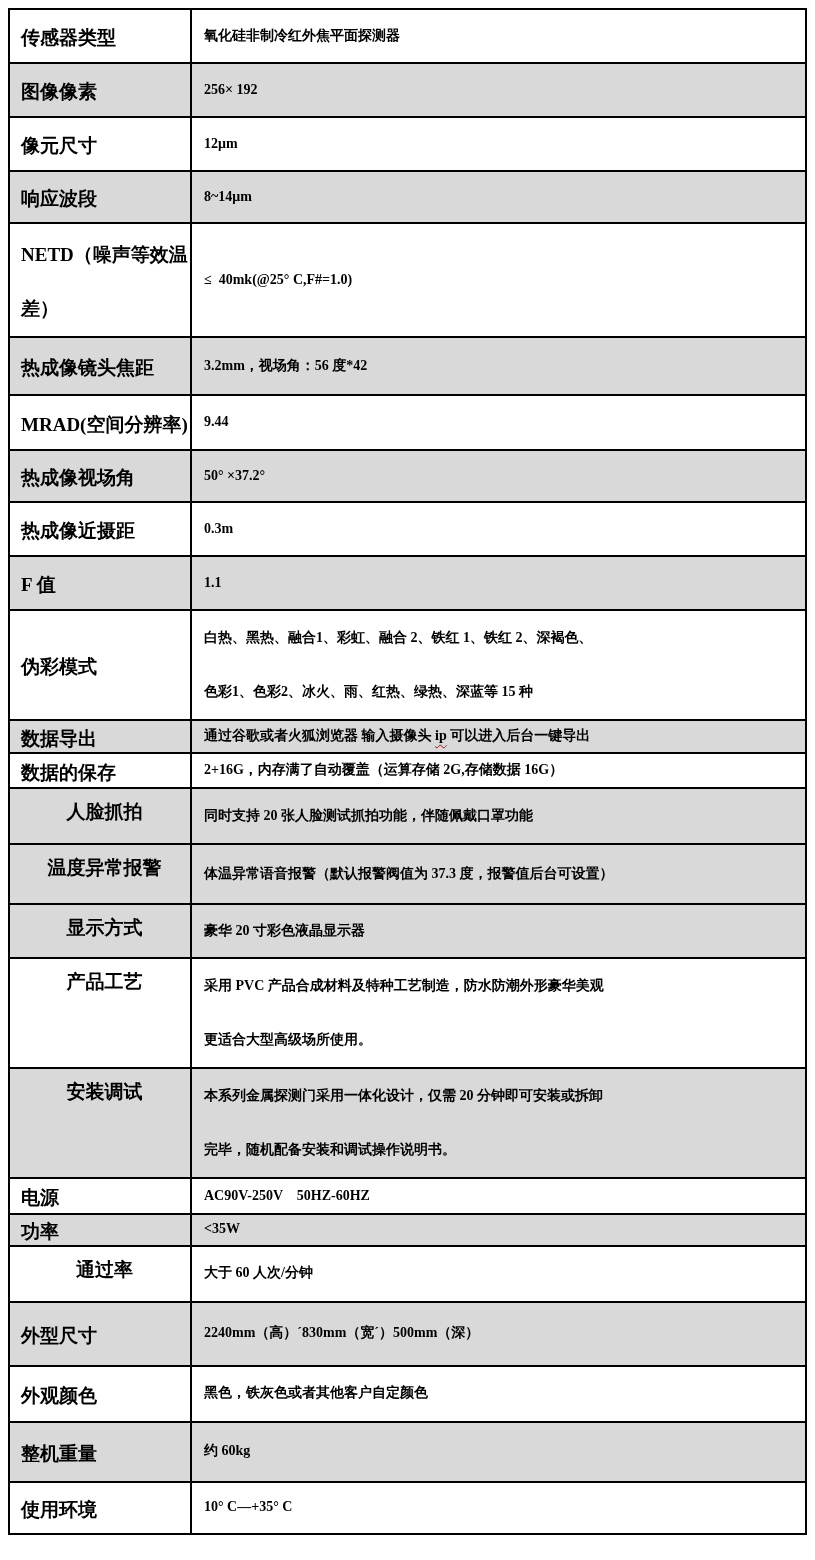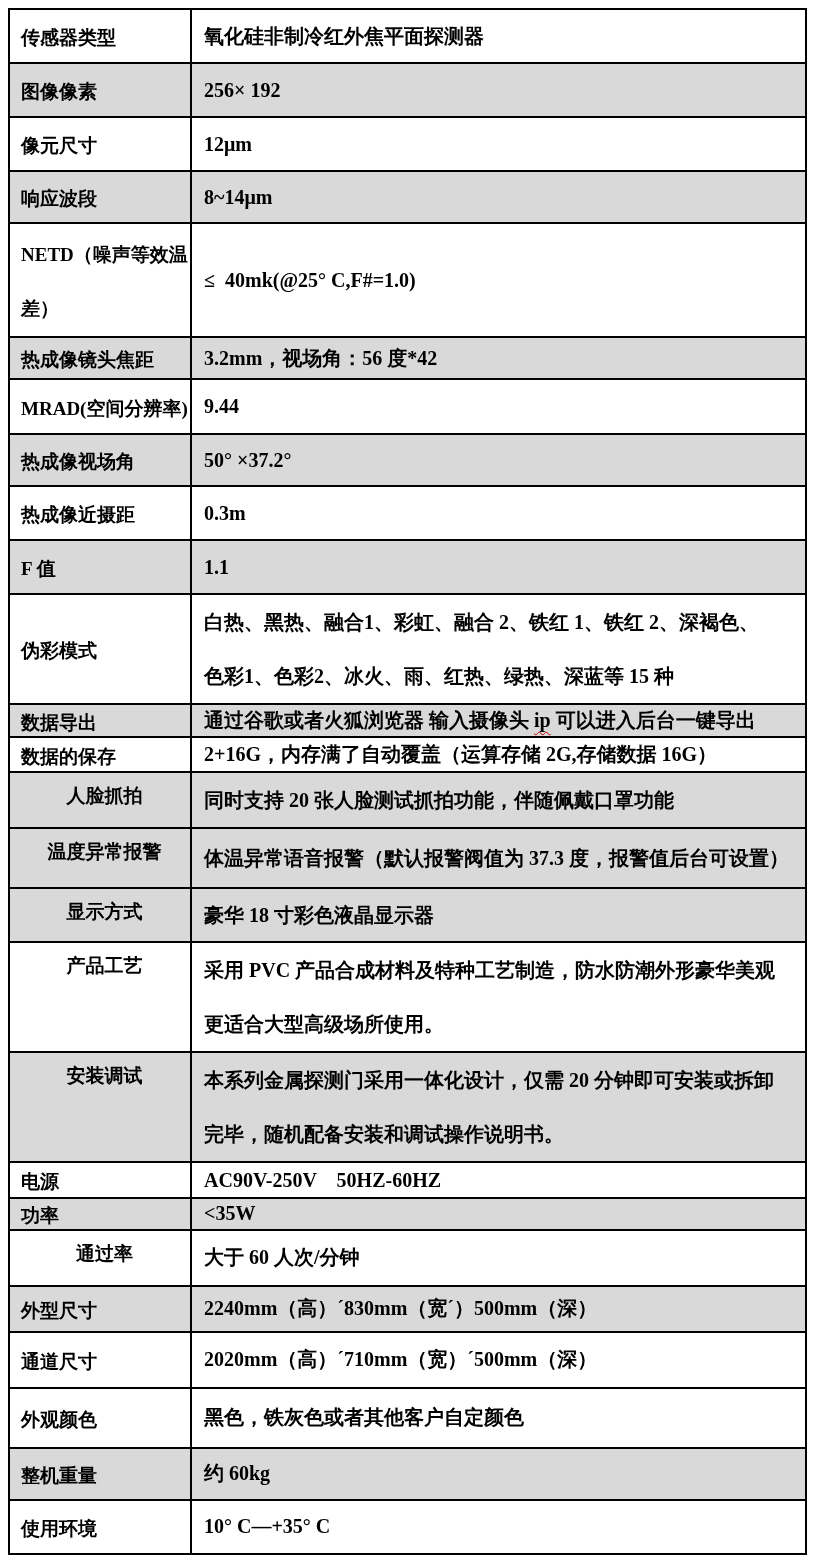--- a/index.html
+++ b/index.html
@@ -28,21 +28,21 @@
     overflow: hidden;
     overflow-wrap: break-word;
   }
   td.label-cell {
     width: 182px;
     font-size: 19px;
     padding: 4px 2px 0 11px;
     line-height: 1.35;
   }
   td.value-cell {
-    font-size: 20px;
+    font-size: 14px;
     padding: 0 6px 0 12px;
     white-space: pre-wrap;
     line-height: 1.35;
   }
   tr.shaded td { background: var(--shaded, #d9d9d9); }
   tr.plain  td { background: #ffffff; }
   
   tr.tall-lines td.value-cell { line-height: 54px; }
   tr.tall-lines td.label-cell { line-height: 54px; }
   
@@ -59,37 +59,37 @@
     text-decoration-color: var(--squiggle, #c00000);
     text-decoration-thickness: 1px;
     text-underline-offset: 4px;
   }
   
   table.spec tbody tr:nth-child(1)  { height: 54px; }
   table.spec tbody tr:nth-child(2)  { height: 54px; }
   table.spec tbody tr:nth-child(3)  { height: 54px; }
   table.spec tbody tr:nth-child(4)  { height: 52px; }
   table.spec tbody tr:nth-child(5)  { height: 110px; }
-  table.spec tbody tr:nth-child(6)  { height: 42px; }
+  table.spec tbody tr:nth-child(6)  { height: 58px; }
   table.spec tbody tr:nth-child(7)  { height: 55px; }
   table.spec tbody tr:nth-child(8)  { height: 52px; }
   table.spec tbody tr:nth-child(9)  { height: 54px; }
   table.spec tbody tr:nth-child(10) { height: 54px; }
   table.spec tbody tr:nth-child(11) { height: 107px; }
   table.spec tbody tr:nth-child(12) { height: 33px; margin-left: 21px; }
   table.spec tbody tr:nth-child(13) { height: 35px; }
   table.spec tbody tr:nth-child(14) { height: 56px; }
   table.spec tbody tr:nth-child(15) { height: 60px; }
   table.spec tbody tr:nth-child(16) { height: 54px; }
   table.spec tbody tr:nth-child(17) { height: 102px; }
   table.spec tbody tr:nth-child(18) { height: 108px; }
   table.spec tbody tr:nth-child(19) { height: 36px; }
   table.spec tbody tr:nth-child(20) { height: 27px; }
   table.spec tbody tr:nth-child(21) { height: 56px; margin-top: 36px; }
-  table.spec tbody tr:nth-child(22) { height: 46px; border-radius: 9px; }
+  table.spec tbody tr:nth-child(22) { height: 64px; border-radius: 9px; }
   table.spec tbody tr:nth-child(23) { height: 56px; }
   table.spec tbody tr:nth-child(24) { height: 60px; }
   table.spec tbody tr:nth-child(25) { height: 52px; }
   table.spec tbody tr:nth-child(26) { height: 54px; }
 </style>
 </head>
 <body style="background: rgb(255, 255, 255);">
 
 <div class="page">
   <table class="spec">
@@ -156,21 +156,21 @@
         <tr class="shaded label-top">
           <td class="label-cell">人脸抓拍</td>
           <td class="value-cell">同时支持 20 张人脸测试抓拍功能，伴随佩戴口罩功能</td>
         </tr>
         <tr class="shaded label-top">
           <td class="label-cell">温度异常报警</td>
           <td class="value-cell">体温异常语音报警（默认报警阀值为 37.3 度，报警值后台可设置）</td>
         </tr>
         <tr class="shaded label-top">
           <td class="label-cell">显示方式</td>
-          <td class="value-cell">豪华 18 寸彩色液晶显示器</td>
+          <td class="value-cell">豪华 20 寸彩色液晶显示器</td>
         </tr>
         <tr class="plain tall-lines label-top">
           <td class="label-cell">产品工艺</td>
           <td class="value-cell"><div>采用 PVC 产品合成材料及特种工艺制造，防水防潮外形豪华美观</div><div>更适合大型高级场所使用。</div></td>
         </tr>
         <tr class="shaded tall-lines label-top">
           <td class="label-cell">安装调试</td>
           <td class="value-cell"><div>本系列金属探测门采用一体化设计，仅需 20 分钟即可安装或拆卸</div><div>完毕，随机配备安装和调试操作说明书。</div></td>
         </tr>
         <tr class="plain">
@@ -181,24 +181,20 @@
           <td class="label-cell">功率</td>
           <td class="value-cell">&lt;35W</td>
         </tr>
         <tr class="plain label-top">
           <td class="label-cell">通过率</td>
           <td class="value-cell">大于 60 人次/分钟</td>
         </tr>
         <tr class="shaded">
           <td class="label-cell">外型尺寸</td>
           <td class="value-cell">2240mm（高）´830mm（宽´）500mm（深）</td>
-        </tr>
-        <tr class="plain">
-          <td class="label-cell">通道尺寸</td>
-          <td class="value-cell">2020mm（高）´710mm（宽）´500mm（深）</td>
         </tr>
         <tr class="plain">
           <td class="label-cell">外观颜色</td>
           <td class="value-cell">黑色，铁灰色或者其他客户自定颜色</td>
         </tr>
         <tr class="shaded">
           <td class="label-cell">整机重量</td>
           <td class="value-cell">约 60kg</td>
         </tr>
         <tr class="plain">

